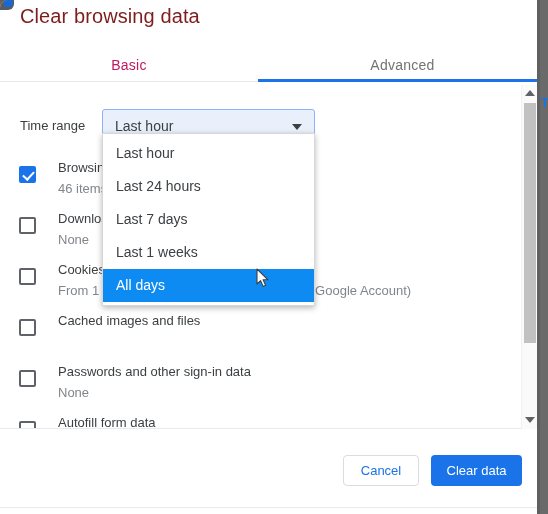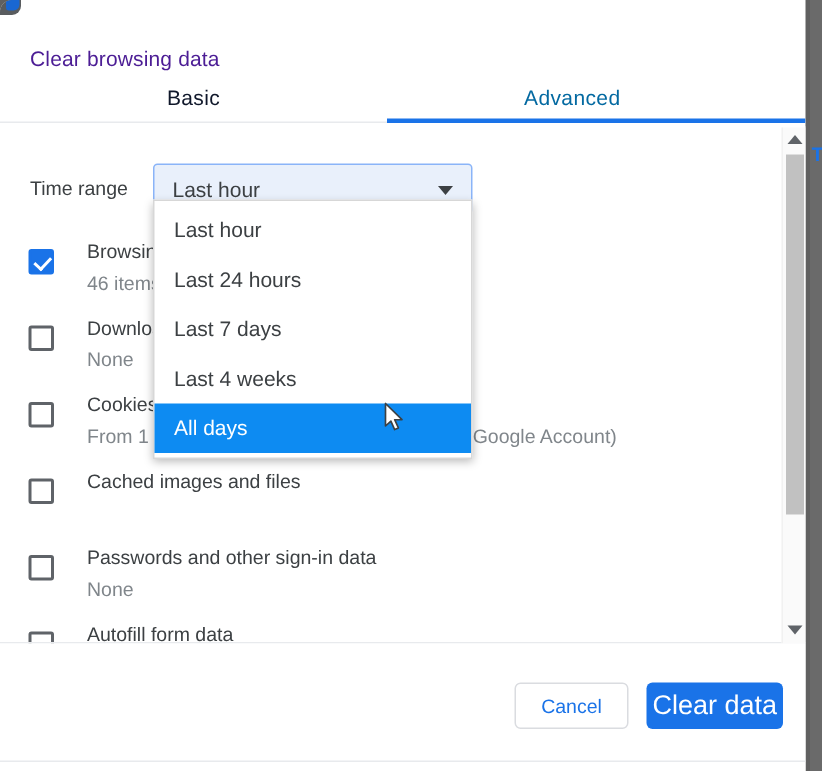--- a/index.html
+++ b/index.html
@@ -66,23 +66,23 @@
     width: 9px;
     height: 7px;
     background: #1967d2;
     border-radius: 0 0 4px 2px;
   }
 
   
   #dialog-title {
     position: absolute;
     left: 20px;
-    top: 31px;
-    font-size: 14px;
-    color: #4c1d95;
+    top: 5px;
+    font-size: 20px;
+    color: #7f1d1d;
     letter-spacing: .1px;
   }
 
   
   #tabs {
     position: absolute;
     left: 0;
     top: 48px;
     width: 537px;
     height: 34px;
@@ -92,22 +92,22 @@
     top: 0;
     height: 34px;
     line-height: 34px;
     text-align: center;
     font-size: 14px;
     font-weight: 500;
     letter-spacing: .25px;
     cursor: pointer;
     user-select: none;
   }
-  .tab.basic  { left: 0px;   width: 258px; color: #0f172a; }
-  .tab.adv    { left: 242px; width: 279px; color: #0369a1; }
+  .tab.basic  { left: 0px;   width: 258px; color: #be185d; }
+  .tab.adv    { left: 263px; width: 279px; color: #737373; }
 
   .tabs-underline {
     position: absolute;
     left: 0; top: 33px;
     width: 537px; height: 1px;
     background: #e8eaed;
   }
   .tab-indicator {
     position: absolute;
     left: 258px; top: 31px;
@@ -259,21 +259,21 @@
     cursor: pointer;
   }
   #clear-data-button {
     position: absolute;
     left: 431px; top: 26px;
     width: 91px; height: 31px;
     background: #1a73e8;
     border: none;
     border-radius: 4px;
     color: #fff;
-    font-size: 18px;
+    font-size: 13px;
     font-weight: 500;
     font-family: "Liberation Sans", sans-serif;
     cursor: pointer;
   }
   #footer-bottom-line {
     position: absolute;
     left: 0; top: 78px;
     width: 537px; height: 1px;
     background: #e8eaed;
   }
@@ -392,21 +392,21 @@
   <div id="footer">
     <button id="cancel-button">Cancel</button>
     <button id="clear-data-button">Clear data</button>
     <div id="footer-bottom-line"></div>
   </div>
 
   <div id="dropdown-popup">
     <div class="dd-option">Last hour</div>
     <div class="dd-option">Last 24 hours</div>
     <div class="dd-option">Last 7 days</div>
-    <div class="dd-option">Last 4 weeks</div>
+    <div class="dd-option">Last 1 weeks</div>
     <div class="dd-option selected">All days</div>
   </div>
 
   <div id="cursor">
     <svg width="14" height="20" viewBox="0 0 14 20">
       <path d="M1,1 L1,16 L4.6,12.7 L7.1,18.4 L9.6,17.3 L7.1,11.8 L12,11.8 Z" fill="#ffffff" stroke="#3c4043" stroke-width="1.1" stroke-linejoin="round"></path>
     </svg>
   </div>
 
 </div>

